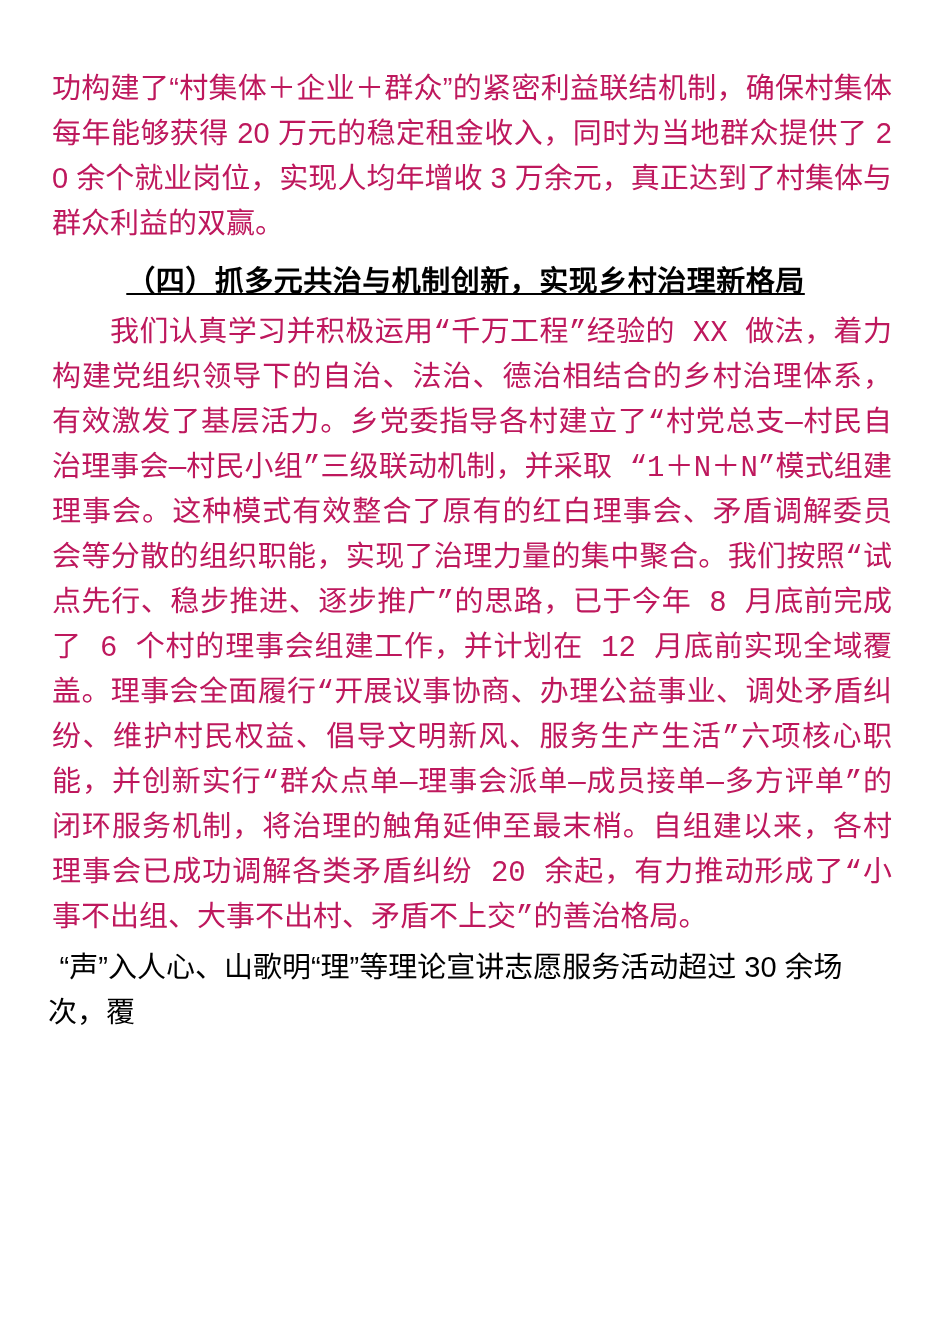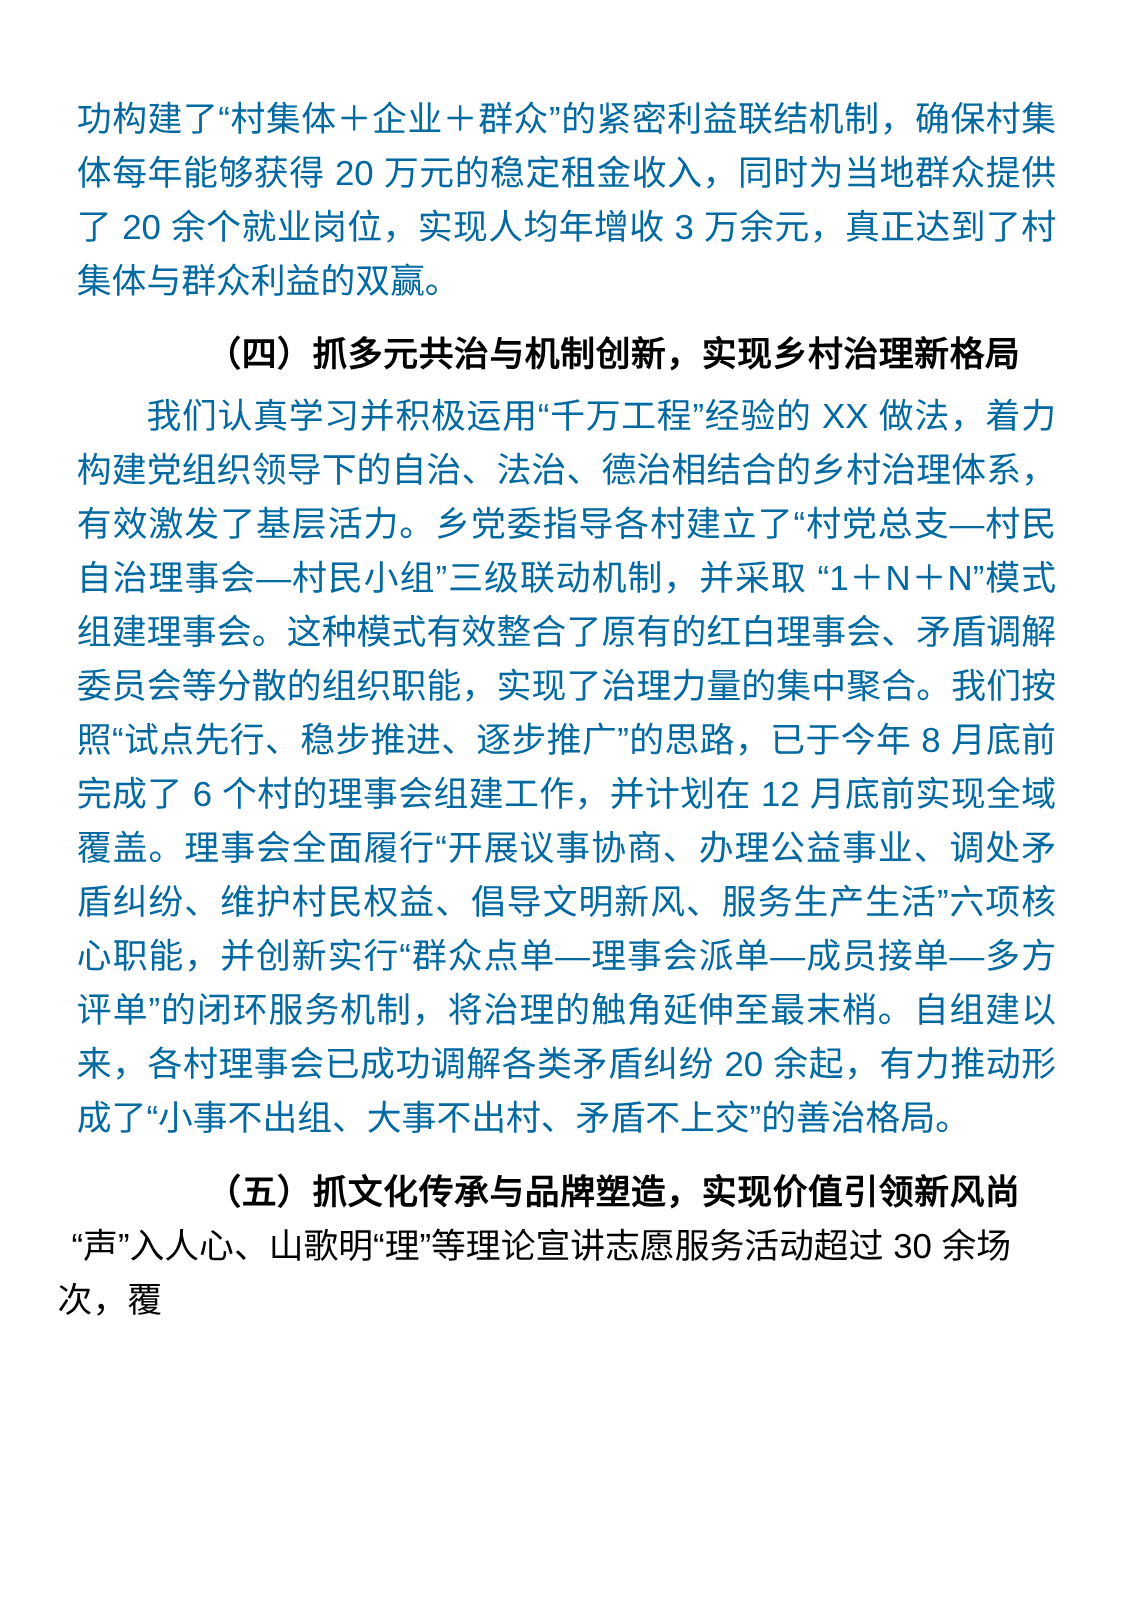--- a/index.html
+++ b/index.html
@@ -18,49 +18,51 @@
     color: #000000;
     box-sizing: border-box;
   }
   #doc-body {
     position: absolute;
     left: 48px;
     top: 62px;
     width: 848px;
   }
   .para {
-    margin: 16px;
+    margin: 4px;
     font-size: 29px;
     line-height: 45px;
     text-align: justify;
     text-justify: inter-ideograph;
     text-indent: 2em;
     letter-spacing: 0px;
     font-weight: 400;
-    color: #0369a1;
+    color: #be185d;
     word-break: break-all;
   }
   .para.cont {
     text-indent: 0;
   }
   .heading {
     margin: 0;
     font-size: 29px;
     line-height: 45px;
     font-weight: 700;
     text-indent: 2.7em;
-    text-align: center;
+    text-align: left;
     color: #000000;
     letter-spacing: 0.5px;
+    text-decoration: underline;
   }
   .gap-above-heading {
     margin-top: 13px;
   }
   .gap-below-heading {
     margin-top: 7px;
+    font-family: Liberation Mono, monospace;
   }
   .last-line {
     margin: 0;
     font-size: 29px;
     line-height: 45px;
     text-indent: 0.4em;
     text-align: left;
     color: #000000;
     word-break: break-all;
   }
@@ -70,19 +72,18 @@
 
 <div id="page">
   <div id="doc-body">
 
     <p class="para cont">功构建了“村集体＋企业＋群众”的紧密利益联结机制，确保村集体每年能够获得 20 万元的稳定租金收入，同时为当地群众提供了 20 余个就业岗位，实现人均年增收 3 万余元，真正达到了村集体与群众利益的双赢。</p>
 
     <h2 class="heading gap-above-heading">（四）抓多元共治与机制创新，实现乡村治理新格局</h2>
 
     <p class="para gap-below-heading">我们认真学习并积极运用“千万工程”经验的 XX 做法，着力构建党组织领导下的自治、法治、德治相结合的乡村治理体系，有效激发了基层活力。乡党委指导各村建立了“村党总支—村民自治理事会—村民小组”三级联动机制，并采取 “1＋N＋N”模式组建理事会。这种模式有效整合了原有的红白理事会、矛盾调解委员会等分散的组织职能，实现了治理力量的集中聚合。我们按照“试点先行、稳步推进、逐步推广”的思路，已于今年 8 月底前完成了 6 个村的理事会组建工作，并计划在 12 月底前实现全域覆盖。理事会全面履行“开展议事协商、办理公益事业、调处矛盾纠纷、维护村民权益、倡导文明新风、服务生产生活”六项核心职能，并创新实行“群众点单—理事会派单—成员接单—多方评单”的闭环服务机制，将治理的触角延伸至最末梢。自组建以来，各村理事会已成功调解各类矛盾纠纷 20 余起，有力推动形成了“小事不出组、大事不出村、矛盾不上交”的善治格局。</p>
 
-    <h2 class="heading gap-above-heading">（五）抓文化传承与品牌塑造，实现价值引领新风尚</h2>
 
 
     <p class="last-line">“声”入人心、山歌明“理”等理论宣讲志愿服务活动超过 30 余场次，覆</p>
 
   </div>
 </div>
 
 </body></html>

